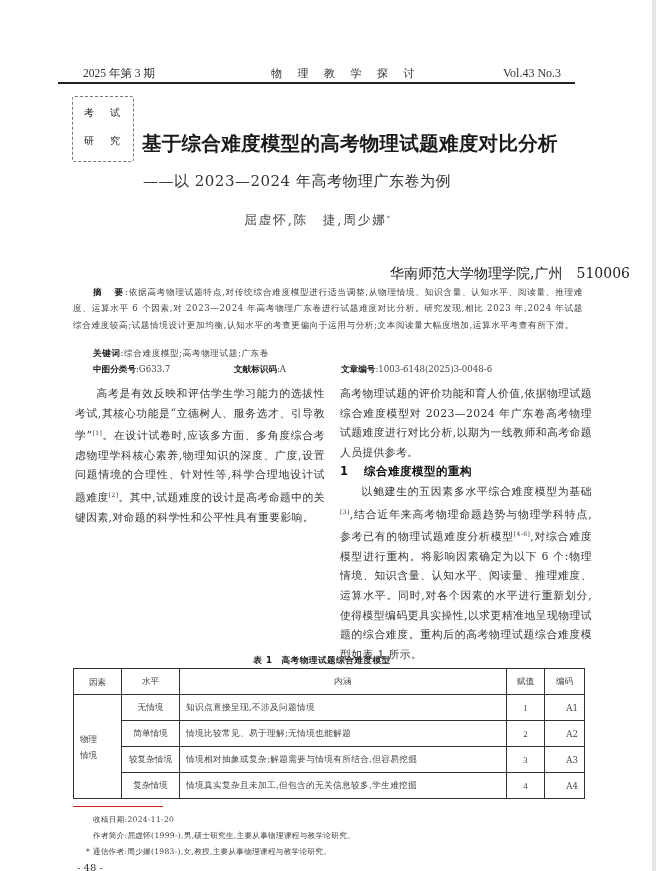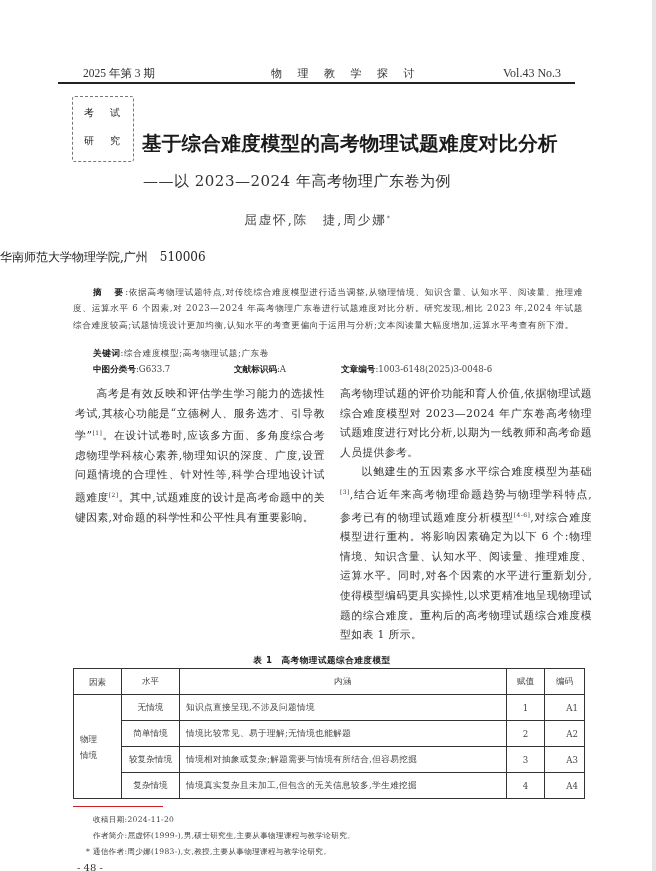--- a/index.html
+++ b/index.html
@@ -13,21 +13,21 @@
   .rh-right { position: absolute; left: 445px; top: 2px; width: 150px; font-family: "Liberation Serif", serif; font-size: 12px; white-space: nowrap; }
   .header-rule { position: absolute; left: 58px; top: 82px; width: 517px; height: 1.5px; background: #222; }
 
   .col-box { position: absolute; left: 72px; top: 96px; width: 62px; height: 66px; }
   .col-box .frame { position: absolute; left: 0; top: 0; width: 62px; height: 66px; border: 1px dashed #777; border-radius: 3px; }
   .col-box .c { position: absolute; font-size: 10px; color: #222; }
 
   .title { position: absolute; left: 142px; top: 130px; width: 450px; font-family: "DejaVu Sans", sans-serif; font-size: 19.5px; font-weight: bold; color: #1a1a1a; letter-spacing: 0.3px; white-space: nowrap; }
   .subtitle { position: absolute; left: 143px; top: 172px; font-size: 15px; color: #333; white-space: nowrap; letter-spacing: 0.5px; }
   .authors { position: absolute; left: 0; width: 656px; top: 212px; text-align: center; font-size: 12.5px; letter-spacing: 2px; color: #444; padding-right: 20px; }
-  .affil { position: absolute; left: 0; width: 656px; top: 249px; text-align: left; font-size: 12px; color: #222; padding-right: 26px; }
+  .affil { position: absolute; left: 0; width: 656px; top: 265px; text-align: right; font-size: 14px; color: #222; padding-right: 26px; }
 
   .abstract { position: absolute; left: 73px; top: 284px; width: 510px; font-size: 8.6px; line-height: 16.3px; color: #444; text-align: justify; letter-spacing: 0.6px; }
   .abstract .lab { font-family: "DejaVu Sans", sans-serif; font-weight: bold; color: #222; padding-left: 20px; letter-spacing: 2px; }
   .kw { position: absolute; left: 93px; top: 348px; font-size: 8.6px; color: #444; letter-spacing: 0.6px; }
   .kw .lab, .cls .lab { font-family: Liberation Serif, serif; font-weight: bold; color: #222; }
   .cls { position: absolute; top: 364px; font-size: 8.6px; color: #444; white-space: nowrap; }
 
   .body-col { position: absolute; width: 250px; font-size: 10.8px; line-height: 19.6px; color: #333; text-align: justify; letter-spacing: 0.4px; }
   .body-col p.indent { text-indent: 2em; }
   .col-left { left: 75px; top: 384px; }
@@ -37,21 +37,21 @@
   sup { font-size: 6px; vertical-align: 4px; }
 
   .tbl-caption { position: absolute; left: 0; width: 656px; top: 655px; text-align: center; font-family: "DejaVu Sans", sans-serif; font-weight: bold; font-size: 8.6px; color: #222; padding-right: 12px; letter-spacing: 0.5px; }
   table.model { position: absolute; left: 73px; top: 668px; width: 512px; border-collapse: collapse; font-size: 8.6px; color: #444; }
   table.model td, table.model th { border: 1px solid #333; font-weight: normal; height: 26px; padding: 0 6px; }
   table.model { border-top: 1.5px solid #222; border-bottom: 1.5px solid #222; }
   table.model th { text-align: center; }
   .c-factor { width: 48px; text-align: left; line-height: 16px; }
   .c-level { width: 58px; text-align: center; }
   .c-desc { text-align: left; letter-spacing: 0.4px; }
-  .c-val { width: 38px; text-align: center; }
+  .c-val { width: 38px; text-align: center; font-family: Liberation Serif, serif; }
   .c-code { width: 40px; text-align: right; }
 
   .foot-rule { position: absolute; left: 73px; top: 806px; width: 90px; height: 1px; background: #d02020; }
   .foot { position: absolute; font-size: 7.6px; color: #444; white-space: nowrap; letter-spacing: 0.3px; }
   .page-num { position: absolute; left: 77px; top: 862px; font-size: 10px; color: #333; }
 </style>
 </head>
 <body>
 
 <div class="right-strip"></div>
@@ -93,20 +93,23 @@
 <div class="cls" style="left:341px;">
   <span class="lab">文章编号</span><span>:1003-6148(2025)3-0048-6</span>
 </div>
 
 <div class="body-col col-left">
   <p class="indent"><span>高考是有效反映和评估学生学习能力的选拔性考试,其核心功能是“立德树人、服务选才、引导教学”</span><sup>[1]</sup><span>。在设计试卷时,应该多方面、多角度综合考虑物理学科核心素养,物理知识的深度、广度,设置问题情境的合理性、针对性等,科学合理地设计试题难度</span><sup>[2]</sup><span>。其中,试题难度的设计是高考命题中的关键因素,对命题的科学性和公平性具有重要影响。</span></p>
 </div>
 
 <div class="body-col col-right">
   <p>高考物理试题的评价功能和育人价值,依据物理试题综合难度模型对 2023—2024 年广东卷高考物理试题难度进行对比分析,以期为一线教师和高考命题人员提供参考。</p>
+  <div class="sec-head">
+    <span class="num">1</span><span>综合难度模型的重构</span>
+  </div>
   <p class="indent"><span>以鲍建生的五因素多水平综合难度模型为基础</span><sup>[3]</sup><span>,结合近年来高考物理命题趋势与物理学科特点,参考已有的物理试题难度分析模型</span><sup>[4-6]</sup><span>,对综合难度模型进行重构。将影响因素确定为以下 6 个:物理情境、知识含量、认知水平、阅读量、推理难度、运算水平。同时,对各个因素的水平进行重新划分,使得模型编码更具实操性,以求更精准地呈现物理试题的综合难度。重构后的高考物理试题综合难度模型如表 1 所示。</span></p>
 </div>
 
 <div class="tbl-caption">表 1　高考物理试题综合难度模型</div>
 <table class="model">
   <tbody>
       <tr>
     <th class="c-factor">因素</th>
     <th class="c-level">水平</th>
     <th class="c-desc" style="text-align:center">内涵</th>

